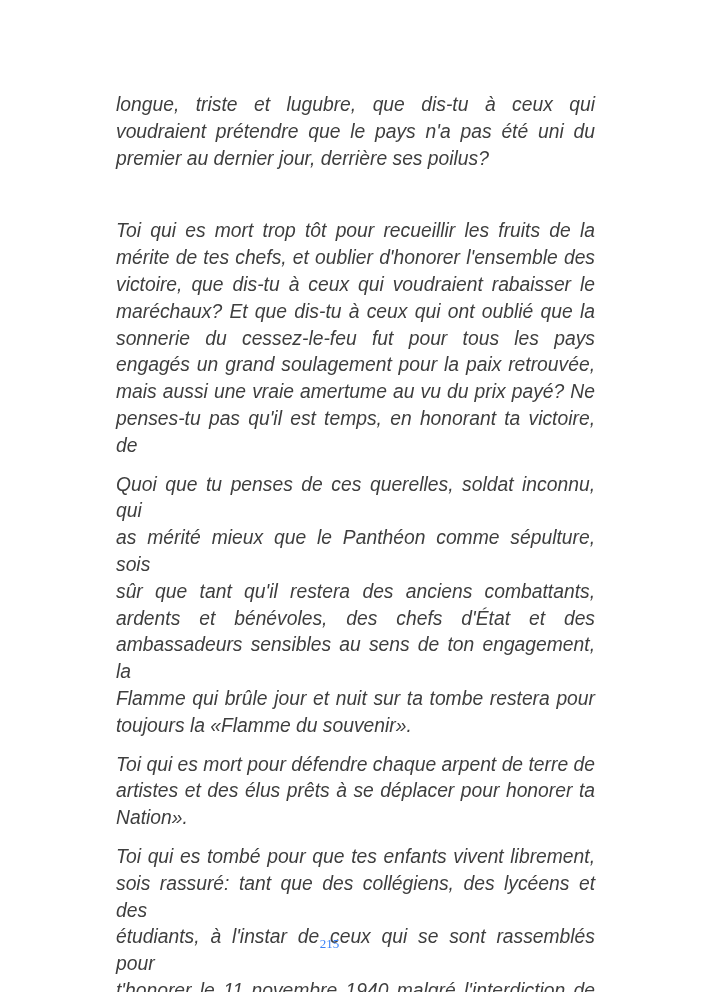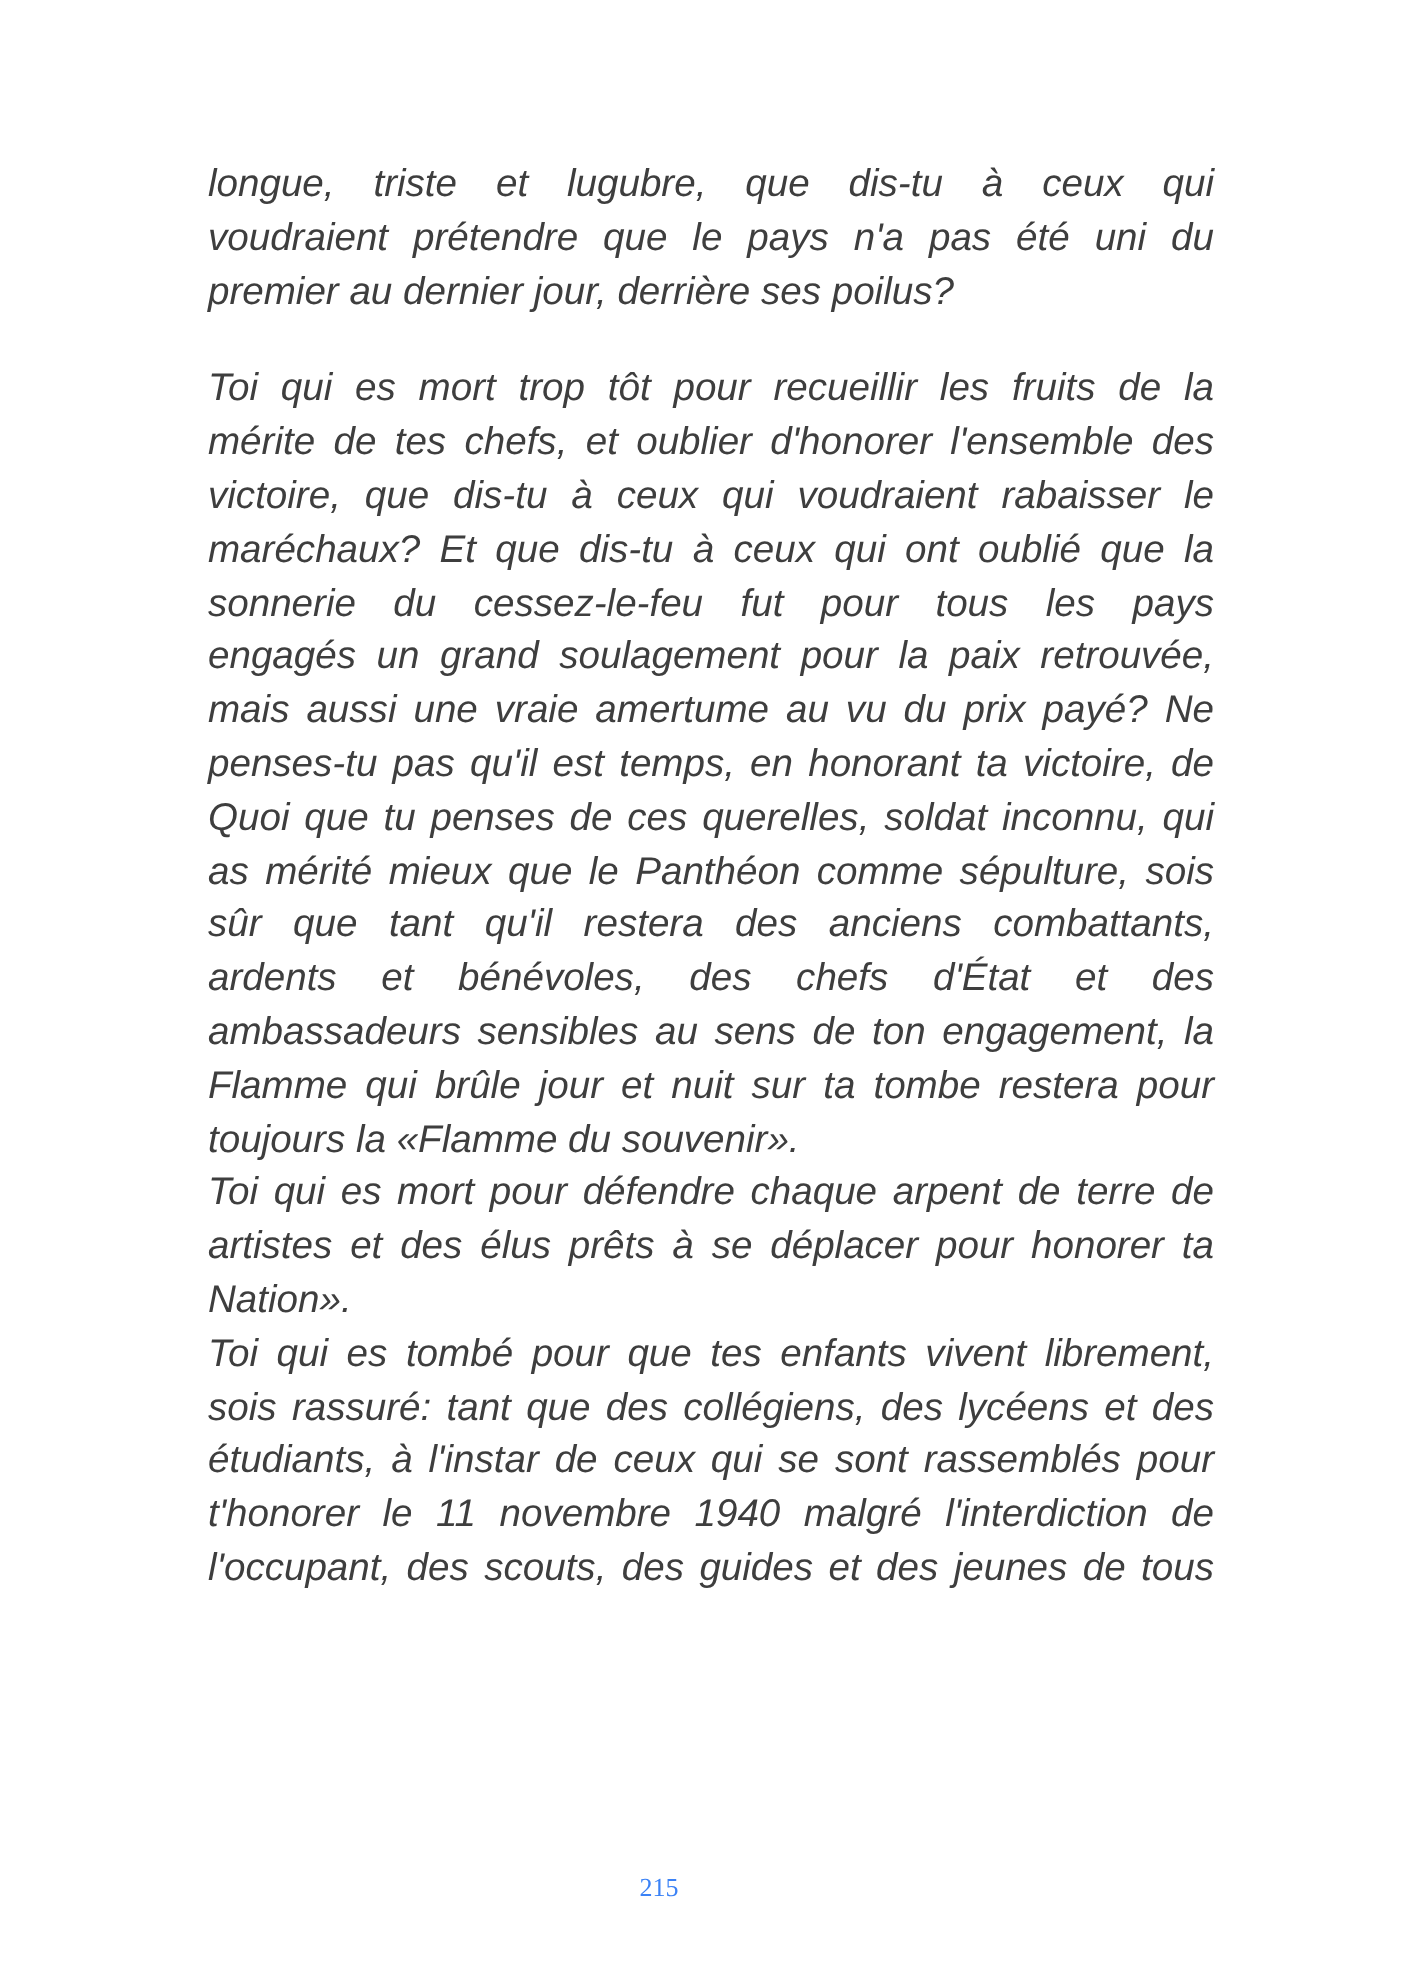--- a/index.html
+++ b/index.html
@@ -19,21 +19,21 @@
     left: 104px;
     top: 80px;
     width: 503px;
     font-family: "Liberation Sans", sans-serif;
     font-style: italic;
     font-size: 19.3px;
     line-height: 26.8px;
     color: #3e3e3e;
   }
   .para {
-    margin: 0;
+    margin: 12px;
     padding: 0;
   }
   .ln {
     display: block;
     text-align: justify;
     text-align-last: justify;
     white-space: normal;
   }
   .ln.last {
     text-align: right;

